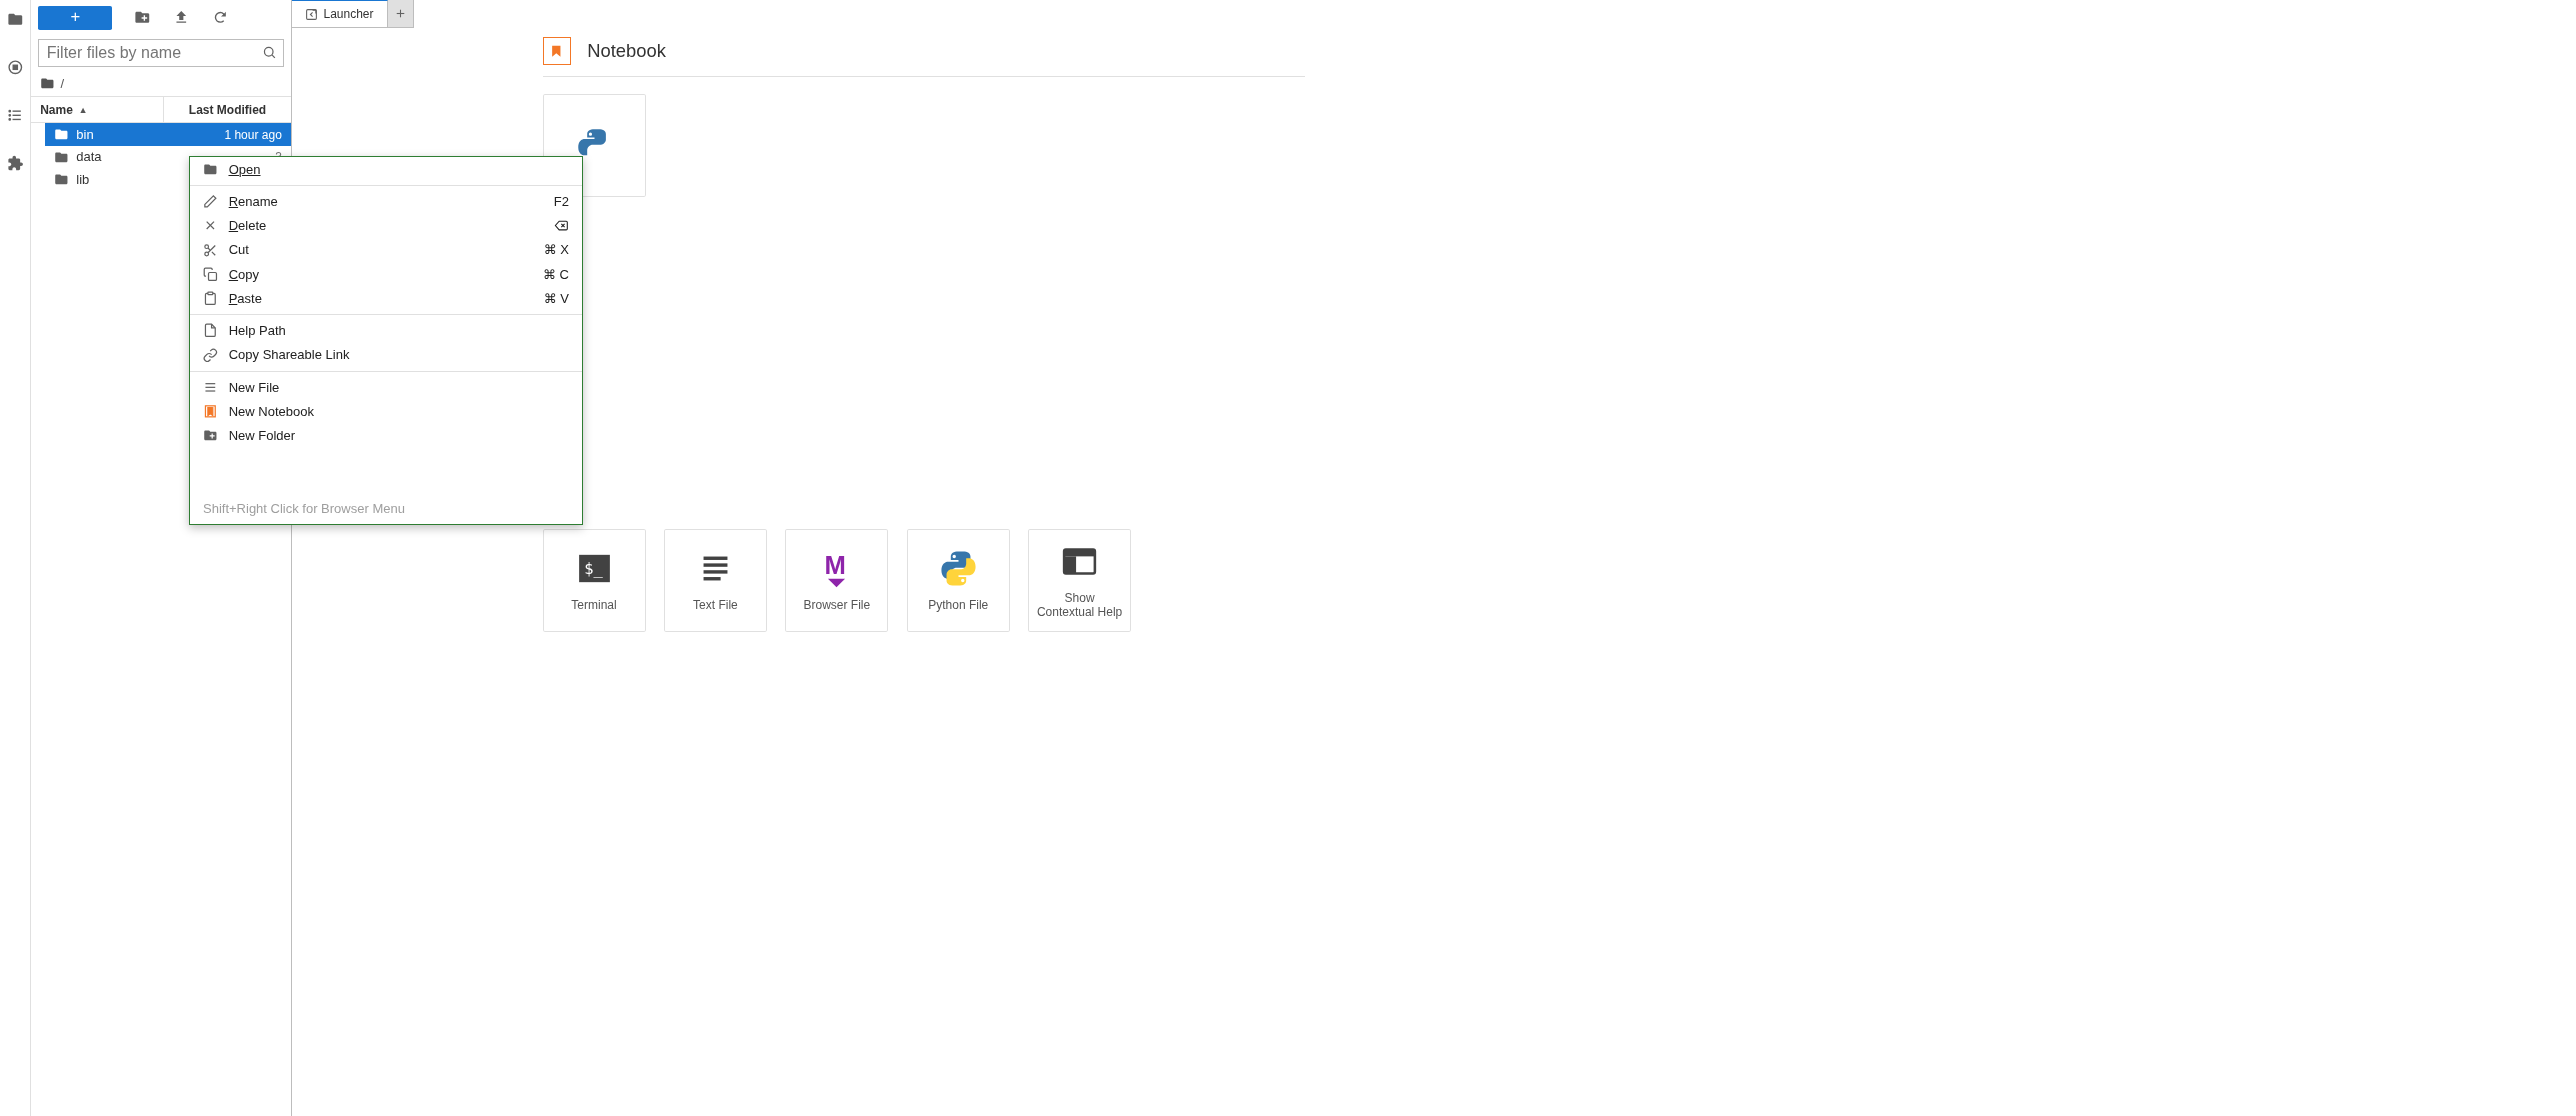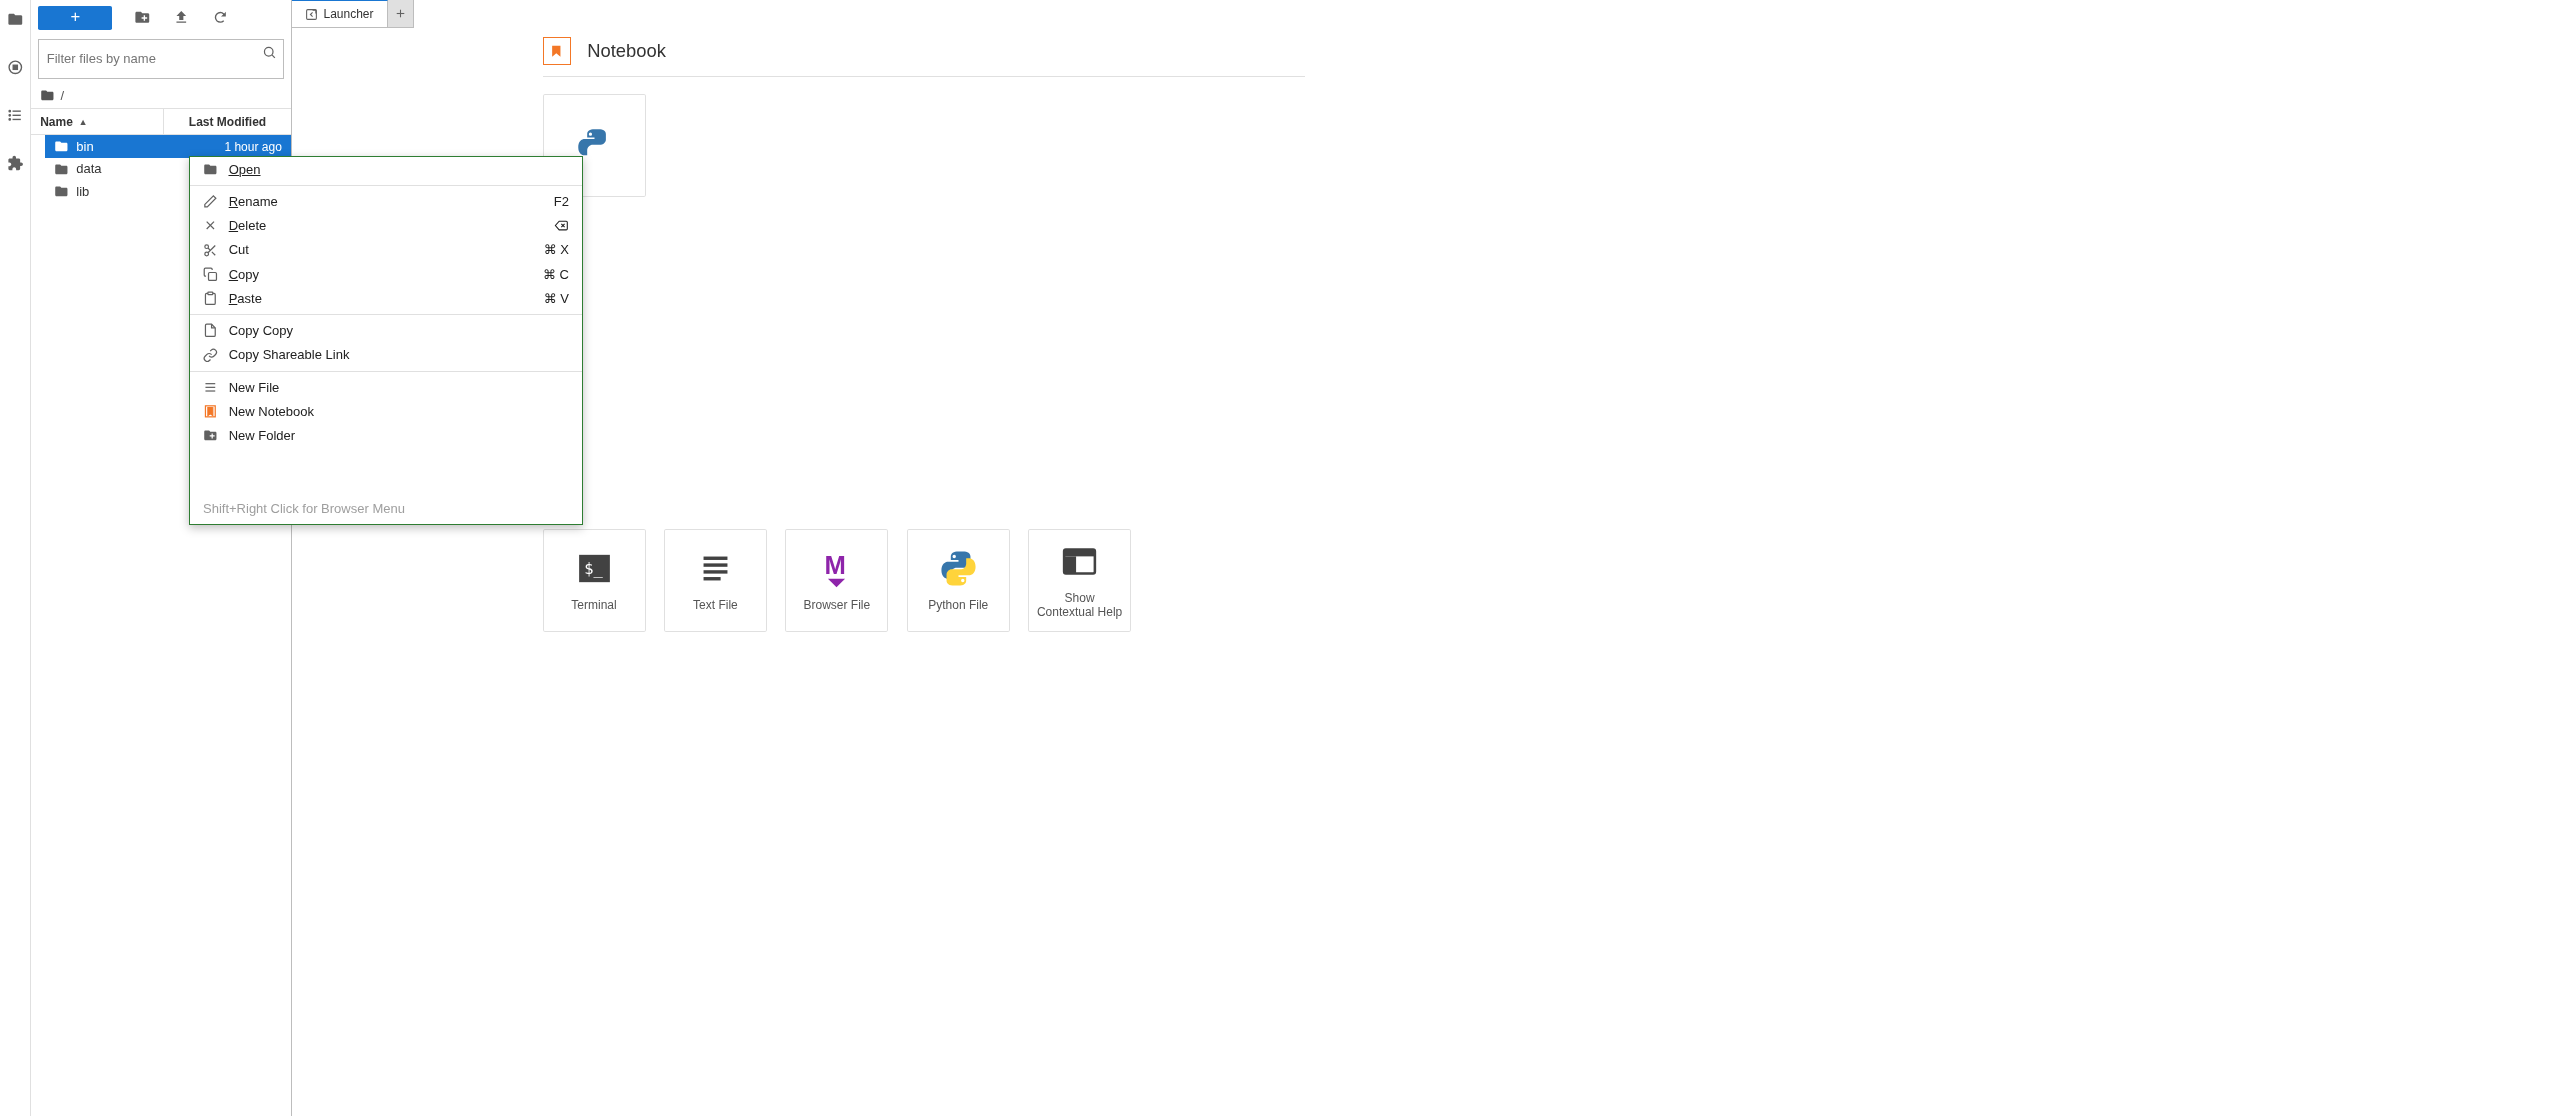--- a/index.html
+++ b/index.html
@@ -73,24 +73,24 @@
   height: 16.6px;
   color: #616161;
   cursor: pointer;
 }
 .fb-filter {
   margin: 3.7px 7.4px;
   position: relative;
 }
 .fb-filter input {
   width: 100%;
-  height: 40px;
+  height: 28px;
   border: 0.9px solid #bdbdbd;
   padding: 3.7px 28px 3.7px 7.4px;
-  font-size: 13px;
+  font-size: 16px;
   color: #0f172a;
 }
 .fb-filter .search-icon {
   position: absolute;
   right: 7.4px;
   top: 6.4px;
   width: 14.7px;
   height: 14.7px;
   color: #616161;
 }
@@ -578,21 +578,21 @@
     <span class="cm-short">⌘ V</span>
   </div>
   <div class="cm-sep"></div>
   <div class="cm-item">
     <span class="cm-icon">
         <svg viewBox="0 0 24 24" fill="none" stroke="currentColor" stroke-width="2">
           <path d="M14 2H6a2 2 0 00-2 2v16a2 2 0 002 2h12a2 2 0 002-2V8z"></path>
           <polyline points="14 2 14 8 20 8"></polyline>
         </svg>
       </span>
-    <span class="cm-label">Copy Copy</span>
+    <span class="cm-label">Help Path</span>
   </div>
   <div class="cm-item">
     <span class="cm-icon">
         <svg viewBox="0 0 24 24" fill="none" stroke="currentColor" stroke-width="2">
           <path d="M10 13a5 5 0 007.54.54l3-3a5 5 0 00-7.07-7.07l-1.72 1.71"></path>
           <path d="M14 11a5 5 0 00-7.54-.54l-3 3a5 5 0 007.07 7.07l1.71-1.71"></path>
         </svg>
       </span>
     <span class="cm-label">Copy Shareable Link</span>
   </div>

